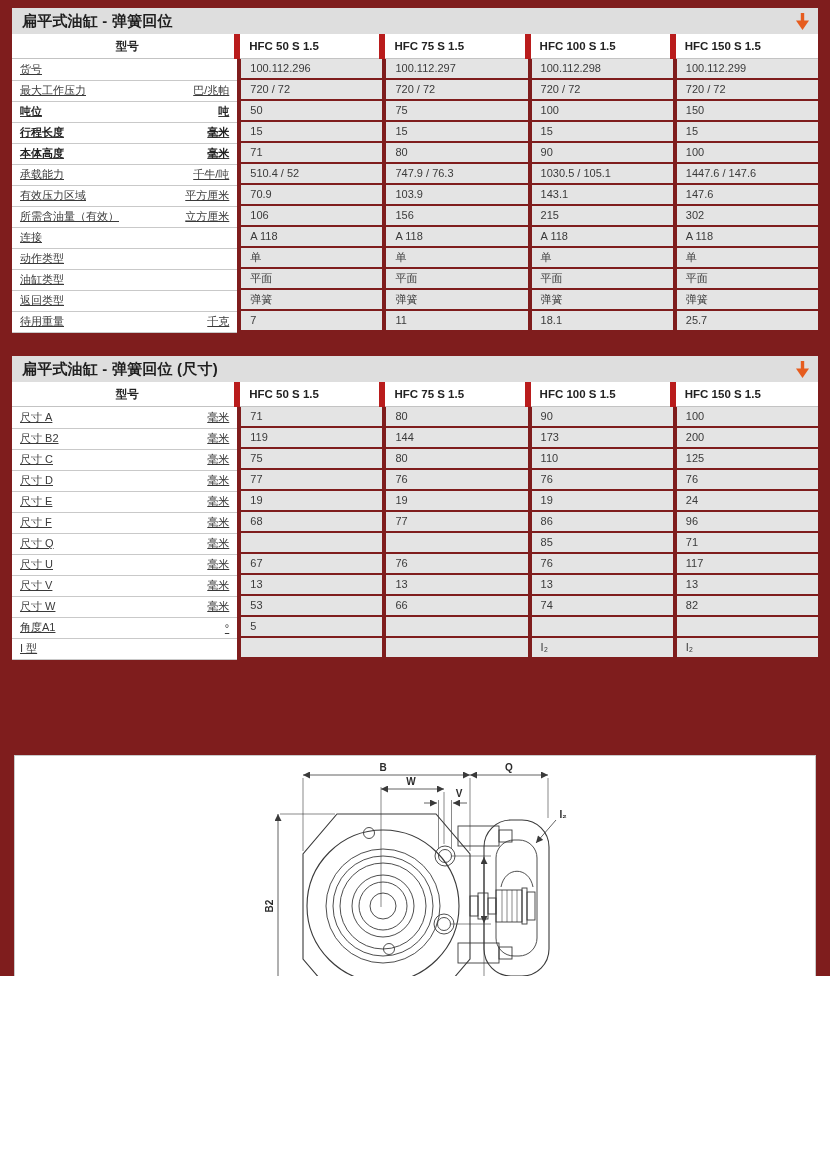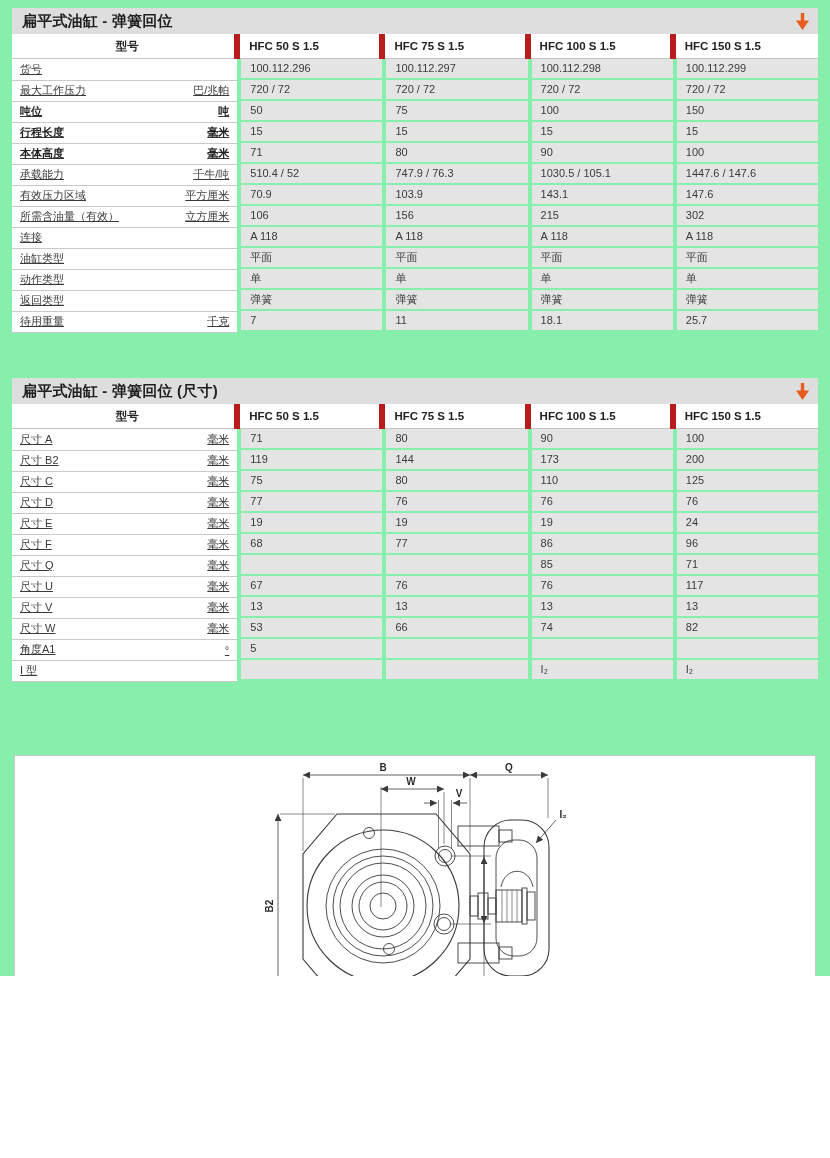--- a/index.html
+++ b/index.html
@@ -1,17 +1,17 @@
 <!DOCTYPE html>
 <html><head>
 <meta charset="utf-8">
 <style>
   html,body{margin:0;padding:0;background:#fff;}
   body{font-family:"Liberation Sans","DejaVu Sans",sans-serif;color:#3a3a3a;}
-  .page{position:relative;width:830px;height:976px;background:#86efac;overflow:hidden;}
+  .page{position:relative;width:830px;height:976px;background:#7f1d1d;overflow:hidden;}
 
   .tbl{position:absolute;left:12px;width:806px;}
   .titlebar{height:26px;background:#dedede;display:flex;align-items:center;justify-content:space-between;padding:0 8px 0 10px;box-sizing:border-box;}
   .titlebar .title{font-size:15px;font-weight:700;color:#1f1f1f;letter-spacing:.2px;}
   .arrow-btn{display:flex;align-items:center;cursor:pointer;}
 
   table.spec{border-collapse:collapse;table-layout:fixed;width:806px;}
   table.spec col.c-label{width:225px;}
   table.spec col.c-data{width:145px;}
   thead th{height:24px;font-size:11.5px;font-weight:700;text-align:left;background:#fff;color:#222;
@@ -242,55 +242,55 @@
             <td>
               <div class="v">A 118</div>
             </td>
             <td>
               <div class="v">A 118</div>
             </td>
           </tr>
           <tr>
             <th>
               <span class="cellwrap">
+                <span class="lbl">动作类型</span>
+                <span class="unit"></span>
+              </span>
+            </th>
+            <td>
+              <div class="v">单</div>
+            </td>
+            <td>
+              <div class="v">单</div>
+            </td>
+            <td>
+              <div class="v">单</div>
+            </td>
+            <td>
+              <div class="v">单</div>
+            </td>
+          </tr>
+          <tr>
+            <th>
+              <span class="cellwrap">
                 <span class="lbl">油缸类型</span>
                 <span class="unit"></span>
               </span>
             </th>
             <td>
               <div class="v">平面</div>
             </td>
             <td>
               <div class="v">平面</div>
             </td>
             <td>
               <div class="v">平面</div>
             </td>
             <td>
               <div class="v">平面</div>
-            </td>
-          </tr>
-          <tr>
-            <th>
-              <span class="cellwrap">
-                <span class="lbl">动作类型</span>
-                <span class="unit"></span>
-              </span>
-            </th>
-            <td>
-              <div class="v">单</div>
-            </td>
-            <td>
-              <div class="v">单</div>
-            </td>
-            <td>
-              <div class="v">单</div>
-            </td>
-            <td>
-              <div class="v">单</div>
             </td>
           </tr>
           <tr>
             <th>
               <span class="cellwrap">
                 <span class="lbl">返回类型</span>
                 <span class="unit"></span>
               </span>
             </th>
             <td>
@@ -323,21 +323,21 @@
               <div class="v">18.1</div>
             </td>
             <td>
               <div class="v">25.7</div>
             </td>
           </tr>
         </tbody>
     </table>
   </div>
 
-  <div class="tbl" style="top:378px;">
+  <div class="tbl" style="top:356px;">
     <div class="titlebar">
       <span class="title">扁平式油缸 - 弹簧回位 (尺寸)</span>
       <span class="arrow-btn">
         <svg width="15" height="19" viewBox="0 0 15 19">
           <path d="M7.5 1 V10" stroke-width="3.4" stroke="#e65c1e"></path>
           <path d="M1 8.5 L14 8.5 L7.5 18 Z" fill="#e65c1e"></path>
         </svg>
       </span>
     </div>
     <table class="spec">

